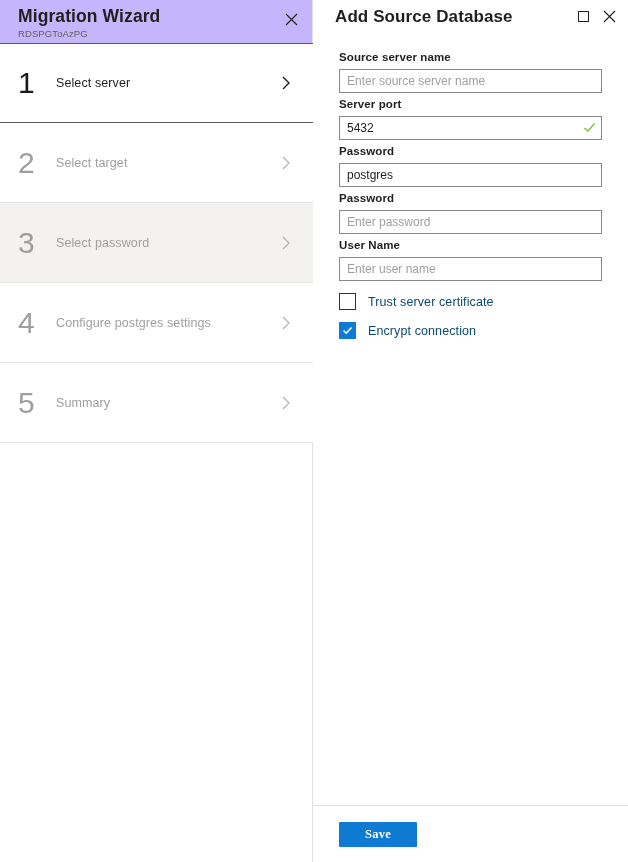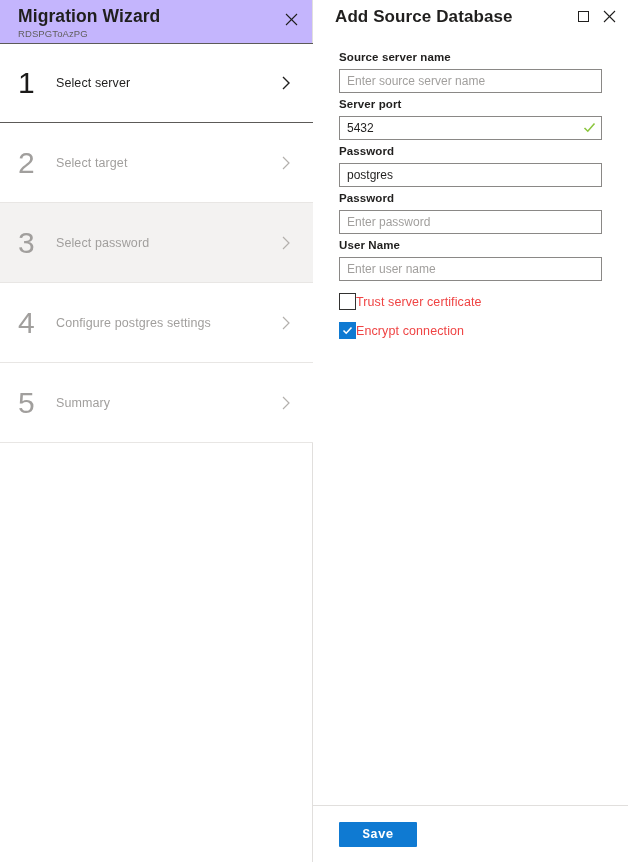--- a/index.html
+++ b/index.html
@@ -262,38 +262,39 @@
   }
   .cbox svg { display: none; }
   .cbox.checked svg { display: block; }
   .cbox polyline {
     fill: none;
     stroke: #ffffff;
     stroke-width: 1.6;
   }
   .checkrow-label {
     font-size: 12.5px;
-    color: #ef4444;
+    color: #0c4a6e;
+    margin-left: 12px;
     letter-spacing: 0.1px;
   }
 
   .dialog-footer {
     flex: 0 0 auto;
     height: 57px;
     box-sizing: border-box;
     border-top: 1px solid #e1dfdd;
     padding: 16px 0 0 26px;
   }
   .save-btn {
     width: 78px;
     height: 25px;
     background: #0f7ad2;
     color: #ffffff;
     border: none;
-    font-family: Liberation Mono, monospace;
+    font-family: Liberation Serif, serif;
     font-size: 12.5px;
     font-weight: 600;
     letter-spacing: 0.2px;
     cursor: pointer;
     border-radius: 1px;
     padding: 0;
   }
 </style>
 </head>
 <body>

